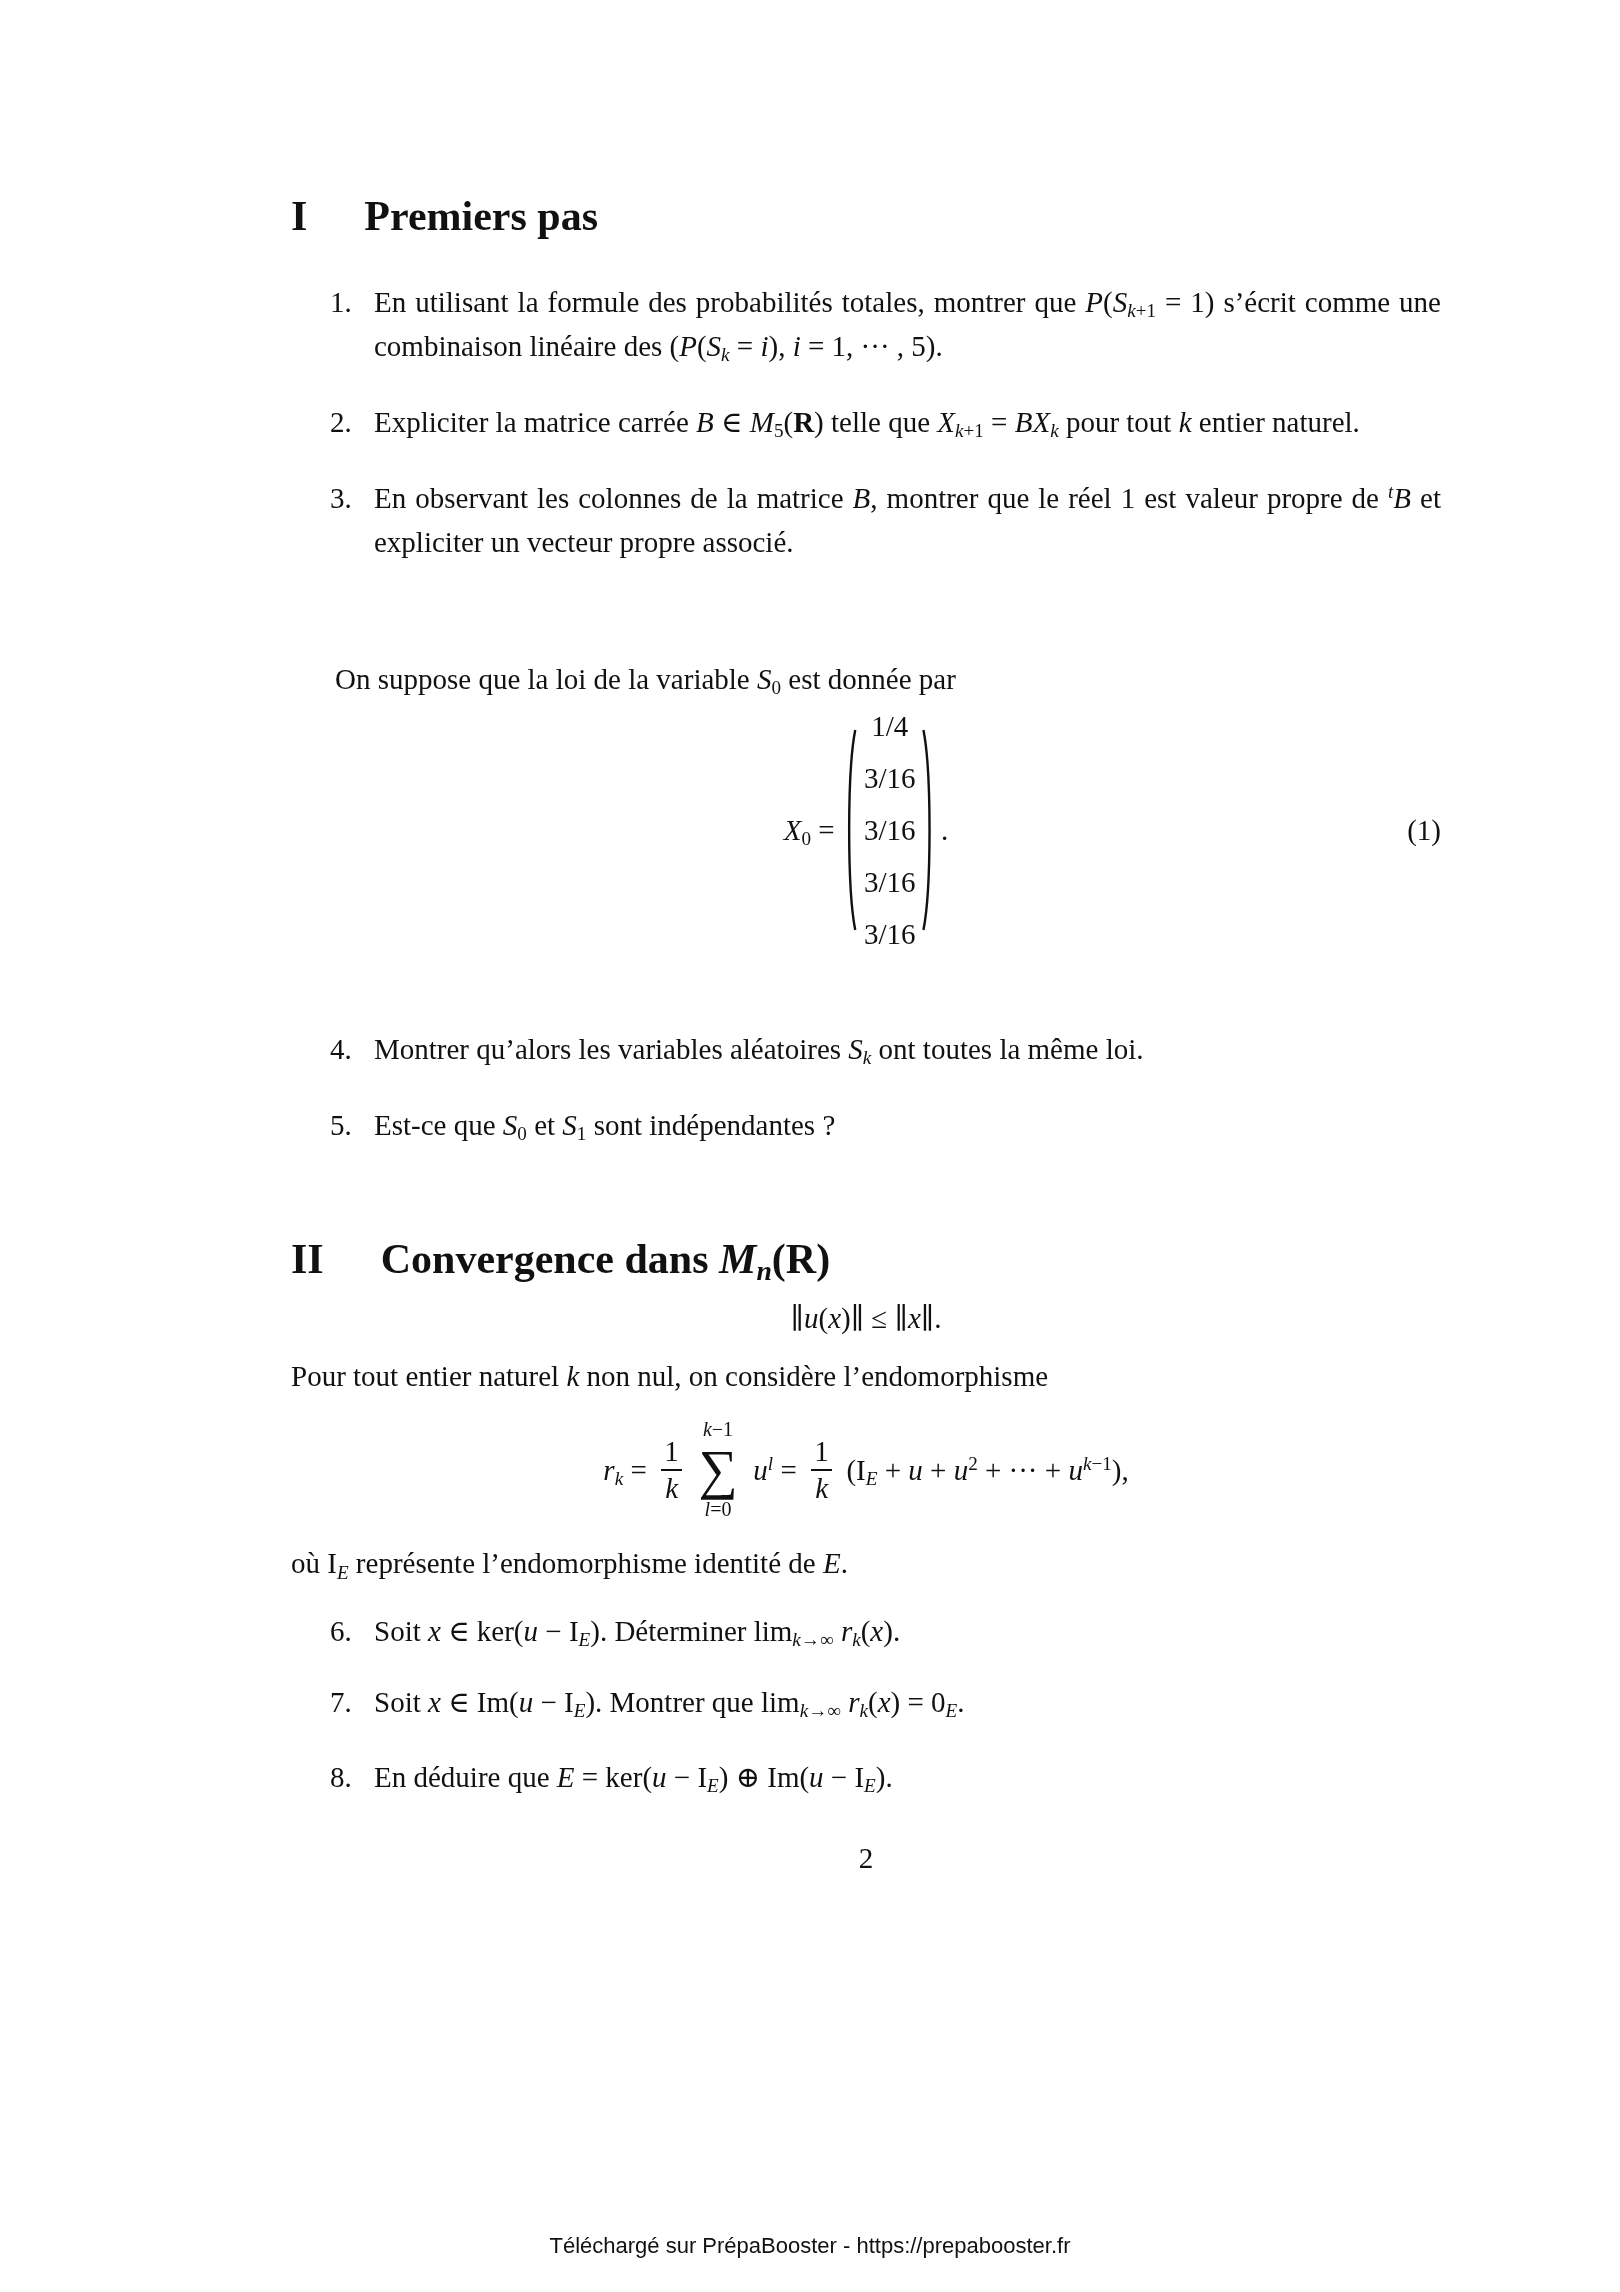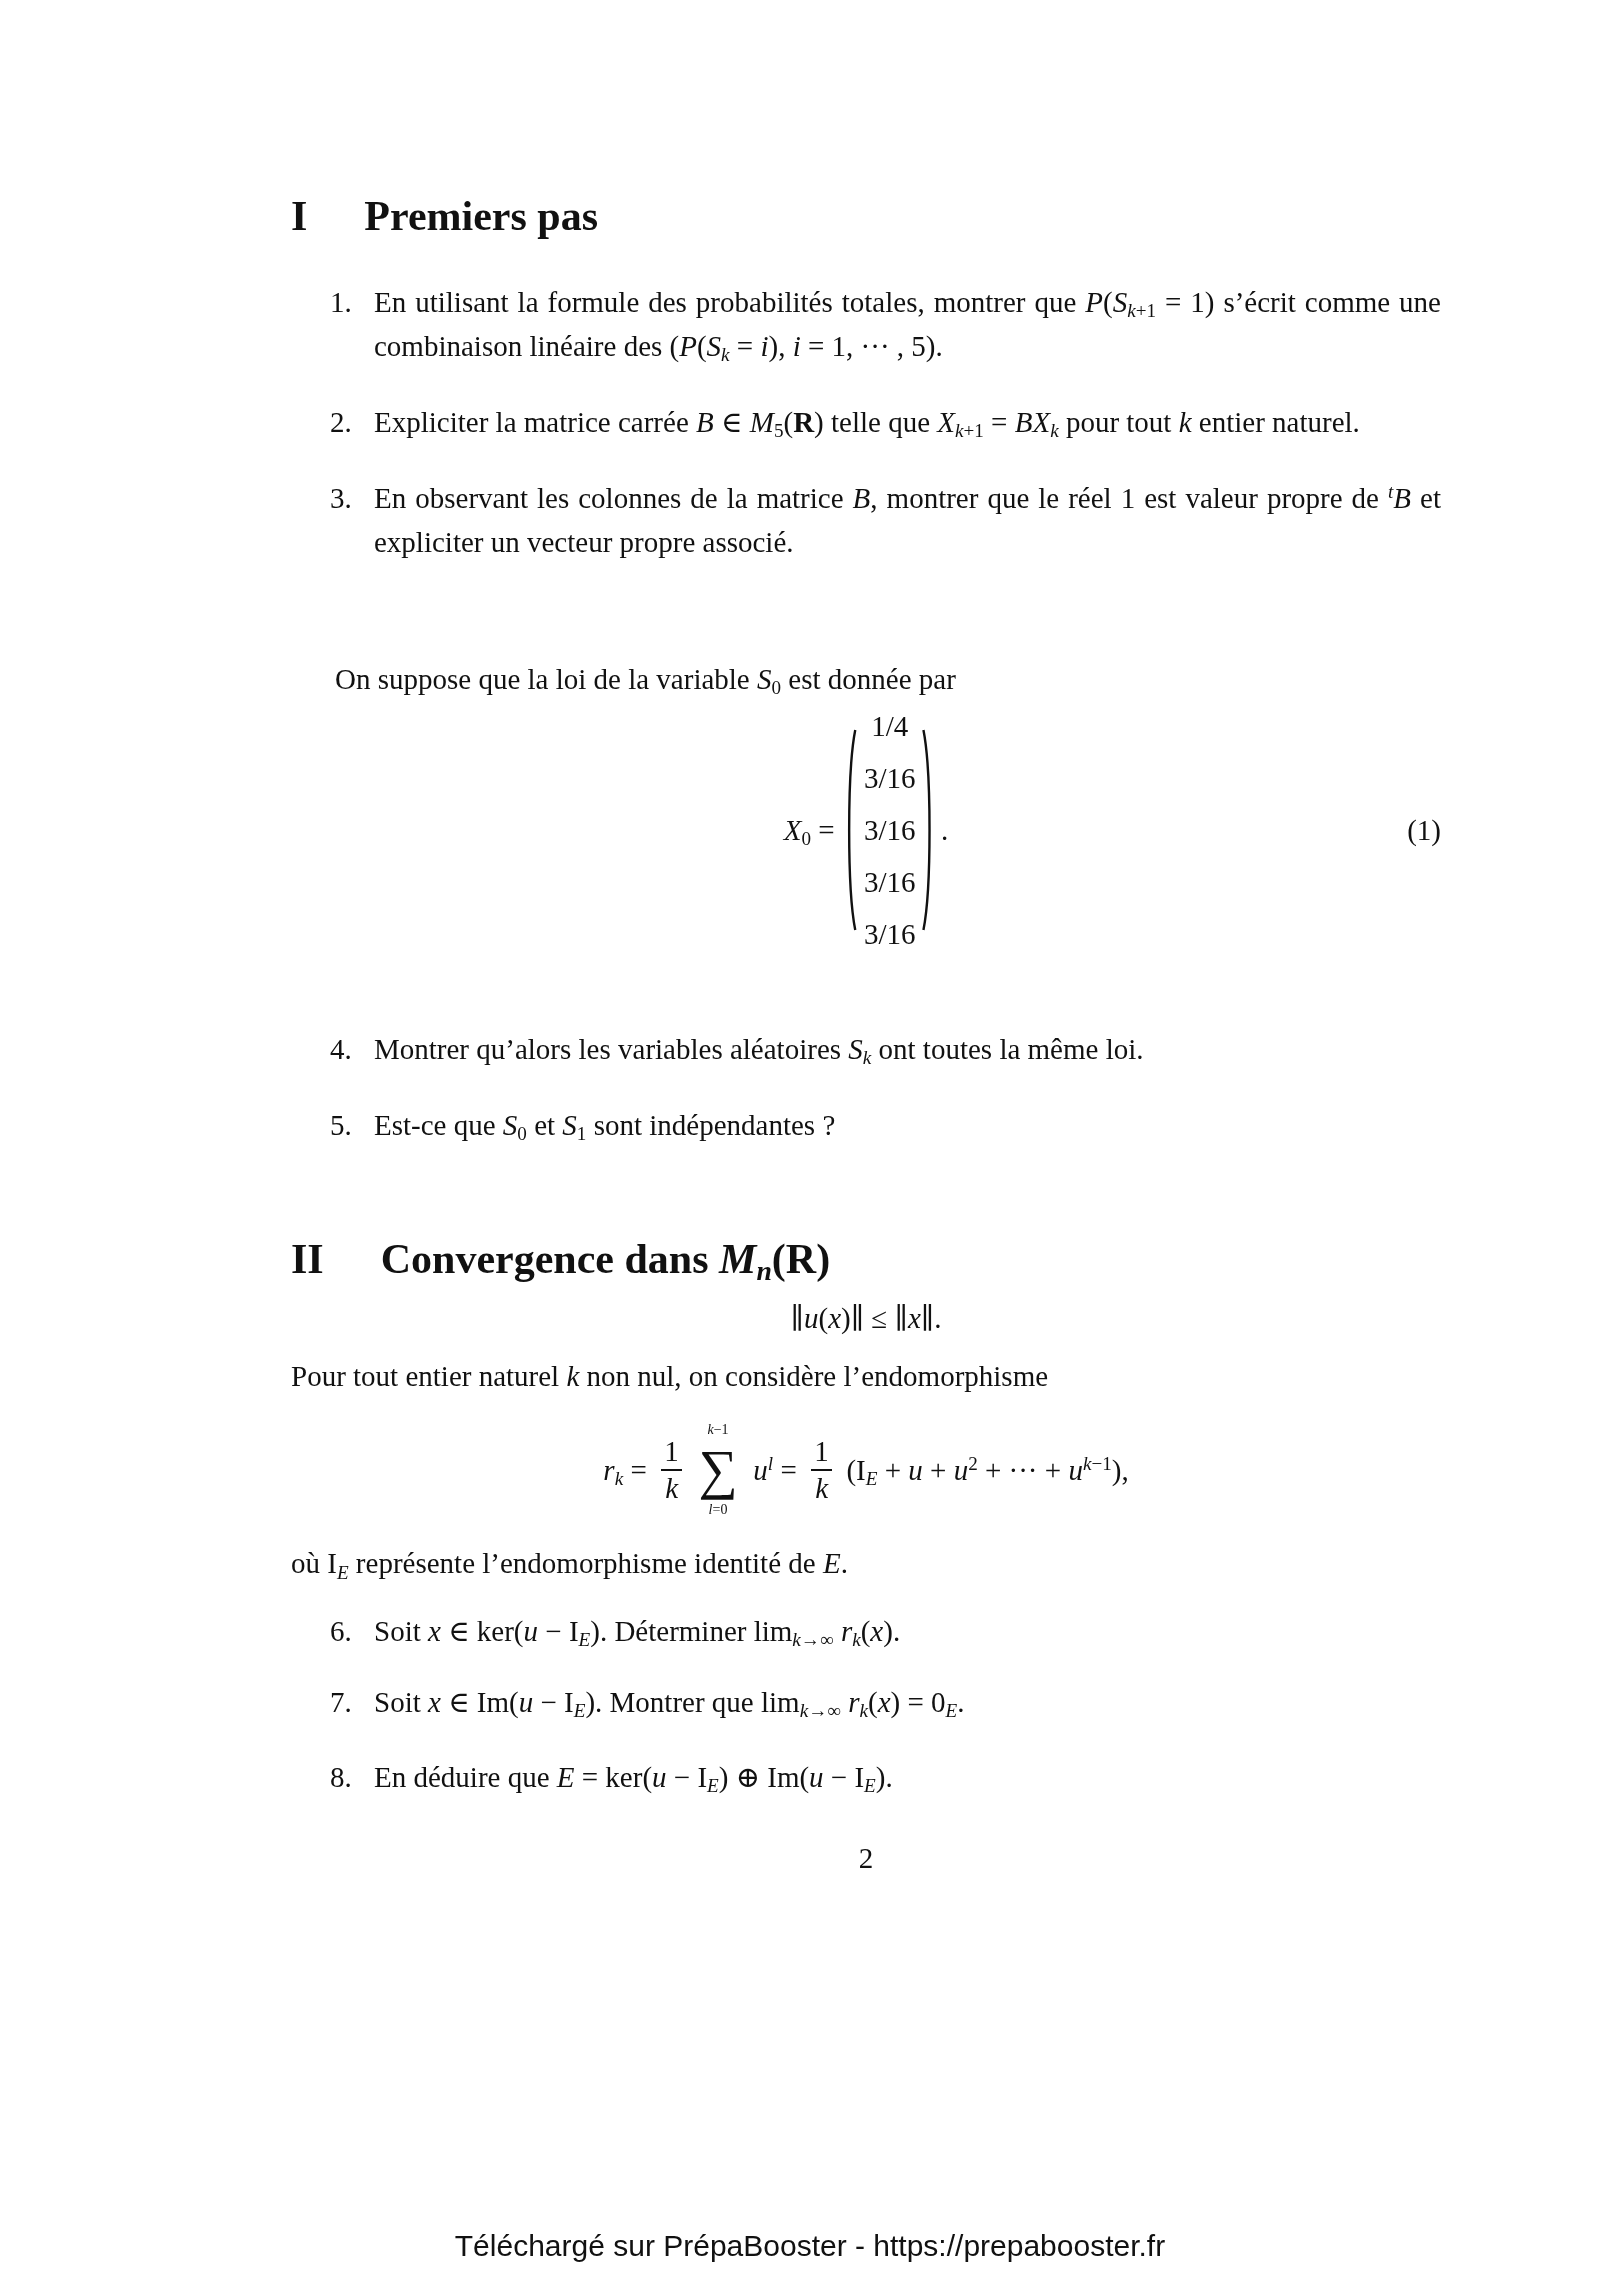--- a/index.html
+++ b/index.html
@@ -96,33 +96,33 @@
   }
   .frac .den { border-top: 2px solid #111; padding: 0 3.9px; }
   .frac .num { padding: 0 3.9px; }
   .bigsum {
     display: inline-flex;
     flex-direction: column;
     align-items: center;
     line-height: 1;
     margin: 0 2px;
   }
-  .bigsum .sum-limit { font-size: 14px; line-height: 23.5px; }
+  .bigsum .sum-limit { font-size: 20px; line-height: 23.5px; }
   .bigsum .sigma { font-size: 55px; line-height: 57px; }
 
   .page-number { text-align: center; }
 
   .footer {
     position: absolute;
     left: 0;
     right: 0;
     bottom: 33px;
     text-align: center;
     font-family: "Liberation Sans", "DejaVu Sans", sans-serif;
-    font-size: 30px;
+    font-size: 22px;
     line-height: 29px;
     color: #111;
   }
 </style>
 </head>
 <body>
 
 <div class="page">
   <div class="content">
 

